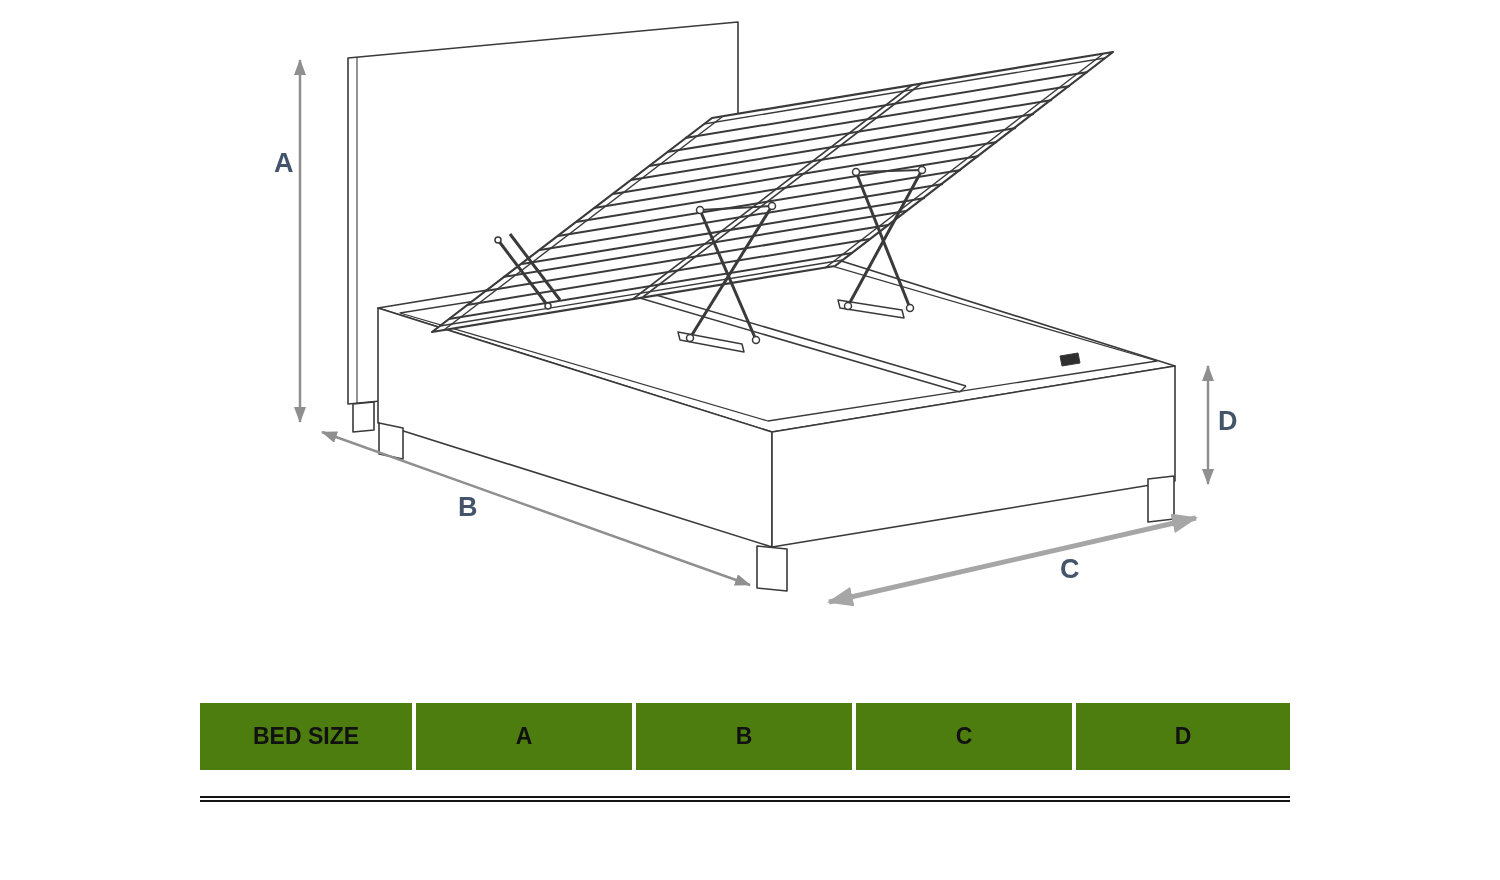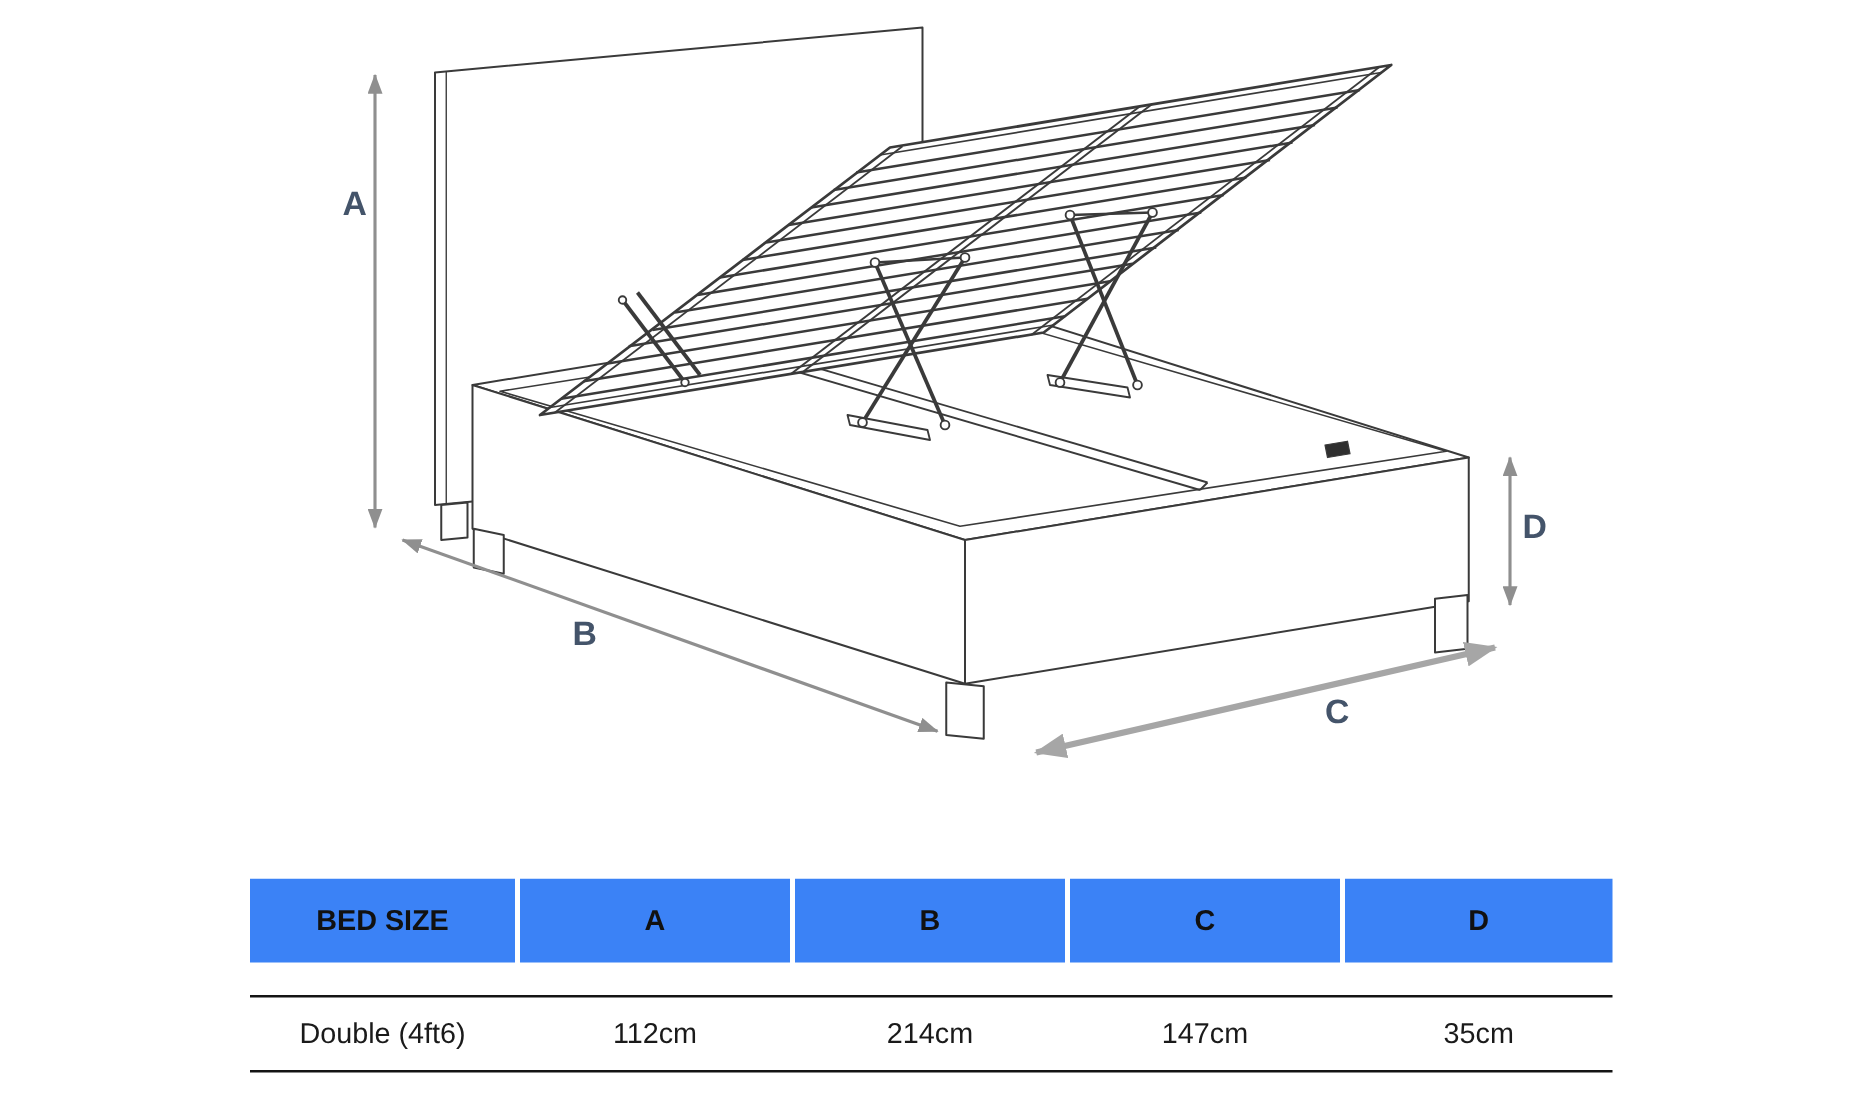--- a/index.html
+++ b/index.html
@@ -3,21 +3,21 @@
 <meta charset="utf-8">
 <style>
   html,body{margin:0;padding:0;background:#ffffff;}
   #page{position:relative;width:1500px;height:880px;background:#ffffff;overflow:hidden;
         font-family:"Liberation Sans",sans-serif;}
   svg{position:absolute;left:0;top:0;}
   .dim-label{position:absolute;color:#44546A;font-size:27px;font-weight:600;
              font-family:"Liberation Sans",sans-serif;user-select:none;}
   .size-table{position:absolute;left:200px;top:703px;width:1090px;}
   .thead,.trow{display:grid;grid-template-columns:212px 216px 216px 216px 214px;column-gap:4px;}
-  .th{background:#3b82f6;height:67px;display:flex;align-items:center;justify-content:center;
+  .th{background:#4d7c0f;height:67px;display:flex;align-items:center;justify-content:center;
       font-size:23px;font-weight:bold;color:#111;}
   .td{height:56px;display:flex;align-items:center;justify-content:center;
       font-size:23px;color:#1a1a1a;}
   .rule-top{border-top:2px solid #141414;margin-top:26px;}
   .rule-bottom{border-top:2px solid #141414;margin-top:2px;}
 </style>
 </head>
 <body>
 
 <div id="page">
@@ -123,23 +123,16 @@
 
   <div class="size-table">
     <div class="thead">
       <div class="th">BED SIZE</div>
       <div class="th">A</div>
       <div class="th">B</div>
       <div class="th">C</div>
       <div class="th">D</div>
     </div>
     <div class="rule-top"></div>
-    <div class="trow">
-      <div class="td">Double (4ft6)</div>
-      <div class="td">112cm</div>
-      <div class="td">214cm</div>
-      <div class="td">147cm</div>
-      <div class="td">35cm</div>
-    </div>
     <div class="rule-bottom"></div>
   </div>
 
 </div>
 
 </body></html>

